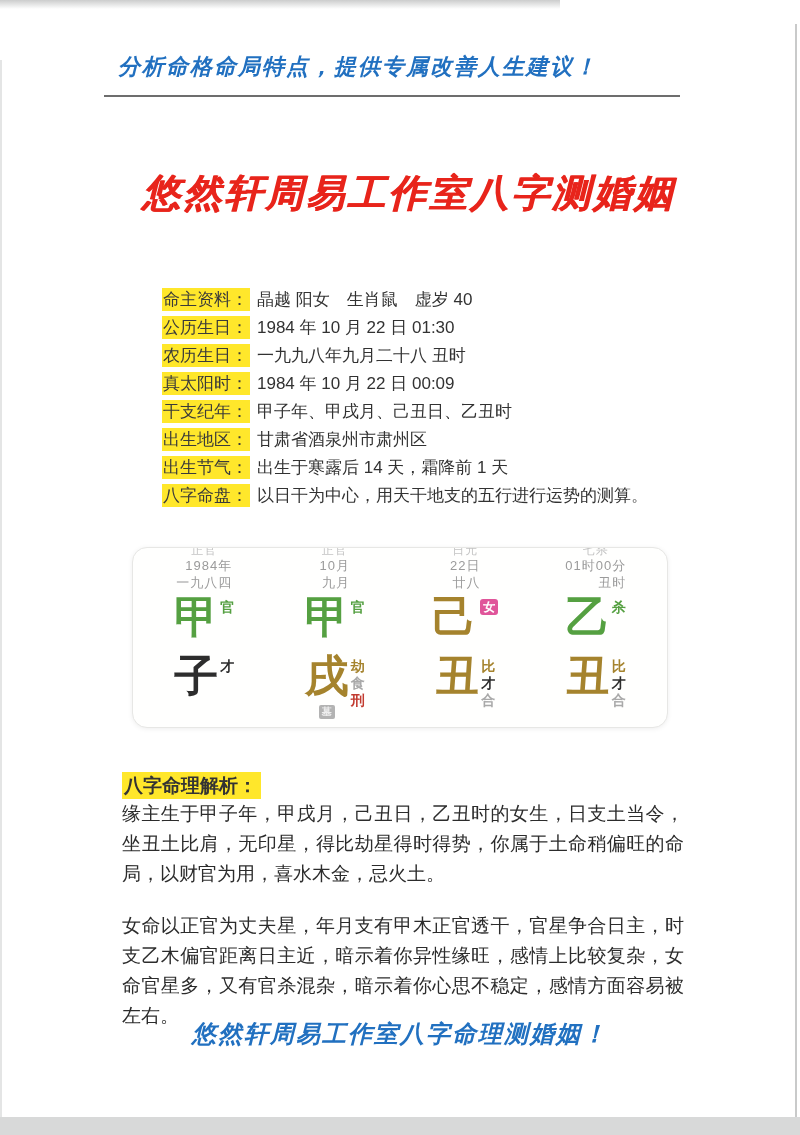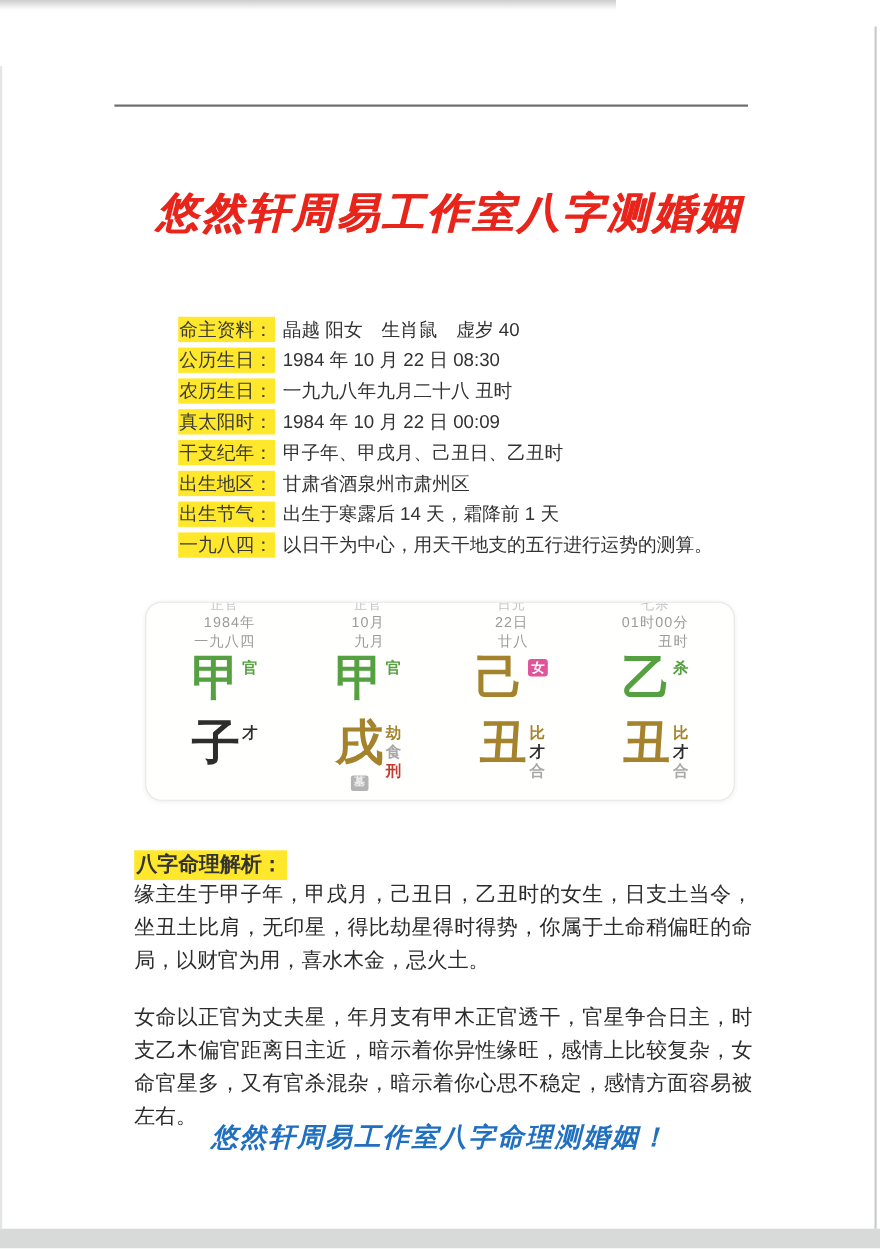--- a/index.html
+++ b/index.html
@@ -68,48 +68,49 @@
 </head>
 <body>
 
 <div class="page">
 
   <div class="edge-top"></div>
   <div class="edge-top-right-mask"></div>
   <div class="edge-right"></div>
   <div class="edge-left"></div>
 
+  <div class="tagline">分析命格命局特点，提供专属改善人生建议！</div>
   <div class="divider"></div>
 
   <div class="main-title">悠然轩周易工作室八字测婚姻</div>
 
   <div class="profile">
     <div class="profile-row">
       <span class="profile-label">命主资料：</span><span class="profile-value">晶越 阳女　生肖鼠　虚岁 40</span>
     </div>
     <div class="profile-row">
-      <span class="profile-label">公历生日：</span><span class="profile-value">1984 年 10 月 22 日 08:30</span>
+      <span class="profile-label">公历生日：</span><span class="profile-value">1984 年 10 月 22 日 01:30</span>
     </div>
     <div class="profile-row">
       <span class="profile-label">农历生日：</span><span class="profile-value">一九九八年九月二十八 丑时</span>
     </div>
     <div class="profile-row">
       <span class="profile-label">真太阳时：</span><span class="profile-value">1984 年 10 月 22 日 00:09</span>
     </div>
     <div class="profile-row">
       <span class="profile-label">干支纪年：</span><span class="profile-value">甲子年、甲戌月、己丑日、乙丑时</span>
     </div>
     <div class="profile-row">
       <span class="profile-label">出生地区：</span><span class="profile-value">甘肃省酒泉州市肃州区</span>
     </div>
     <div class="profile-row">
       <span class="profile-label">出生节气：</span><span class="profile-value">出生于寒露后 14 天，霜降前 1 天</span>
     </div>
     <div class="profile-row">
-      <span class="profile-label">一九八四：</span><span class="profile-value">以日干为中心，用天干地支的五行进行运势的测算。</span>
+      <span class="profile-label">八字命盘：</span><span class="profile-value">以日干为中心，用天干地支的五行进行运势的测算。</span>
     </div>
   </div>
 
   <div class="bazi-card">
 
     <div class="pillar">
       <div class="pillar-top">
           <span>正官</span>
         </div>
       <div class="pillar-date">

